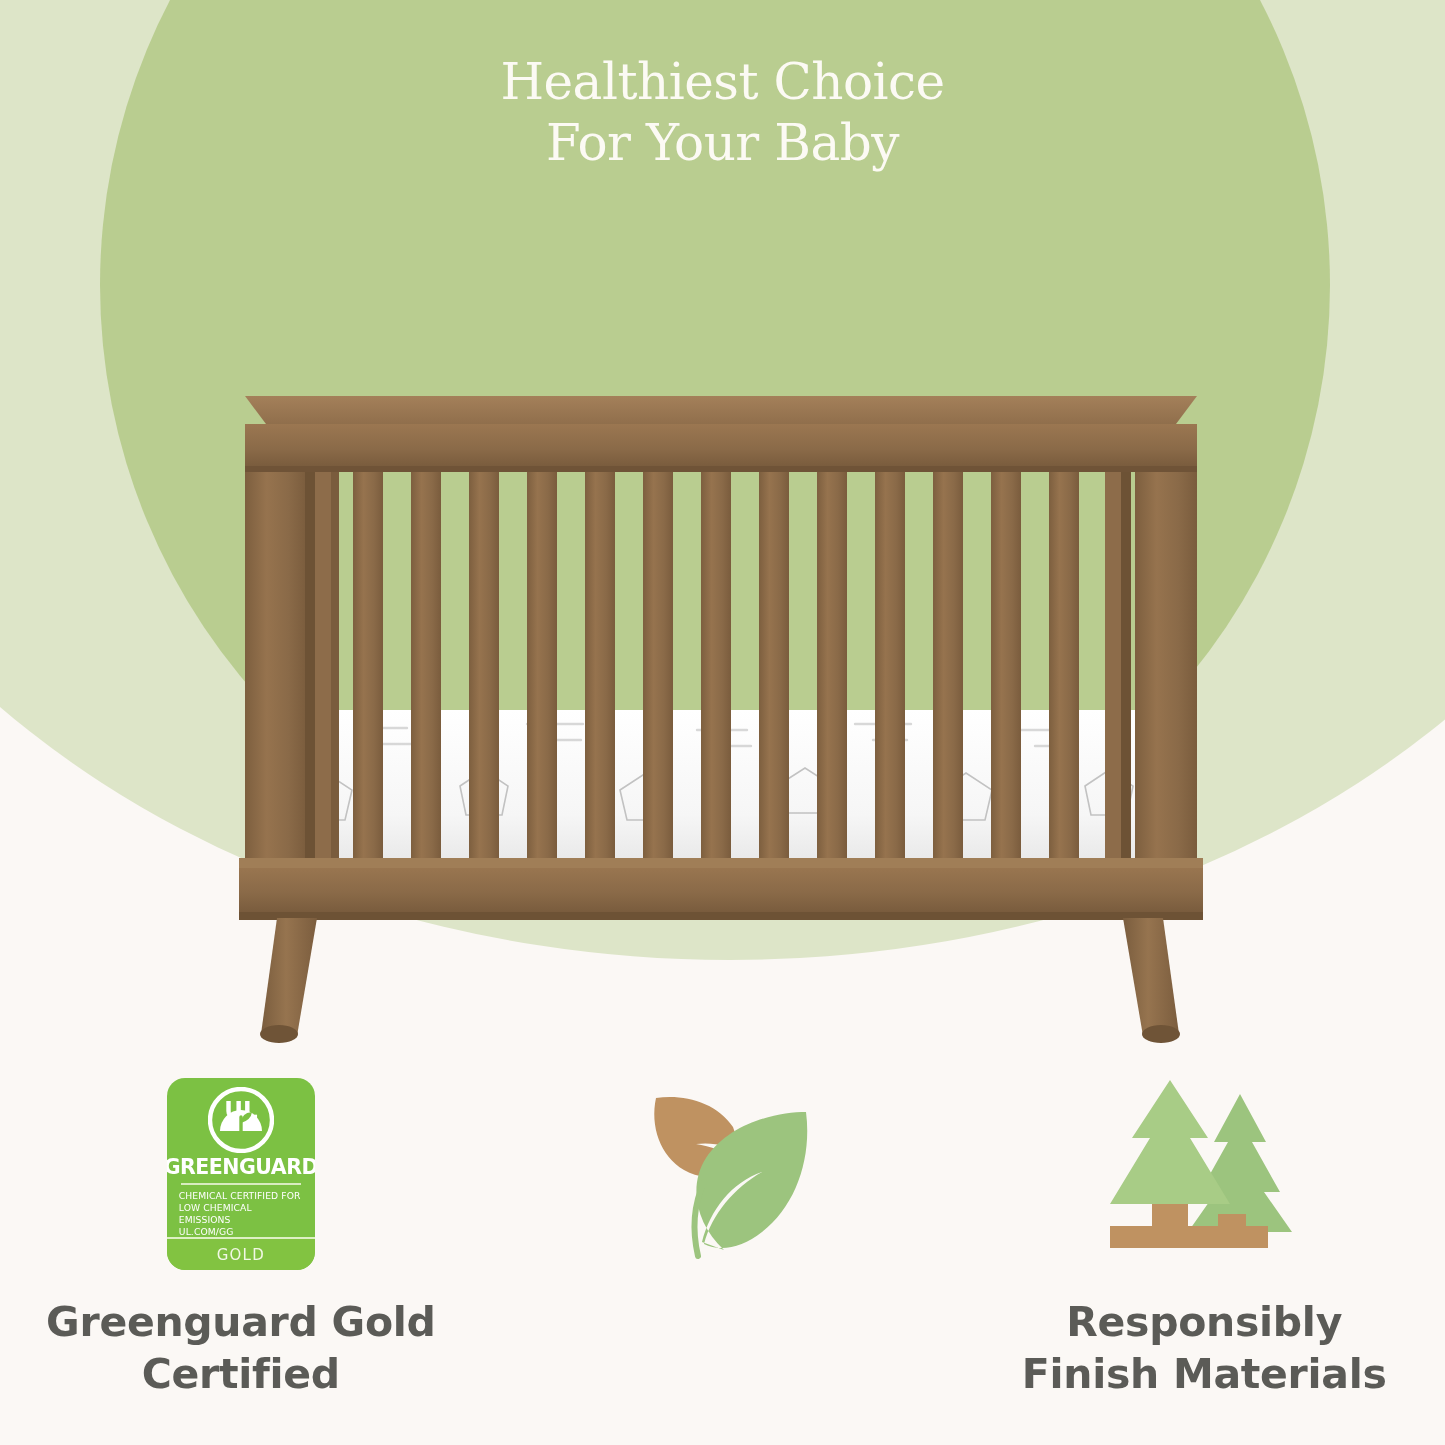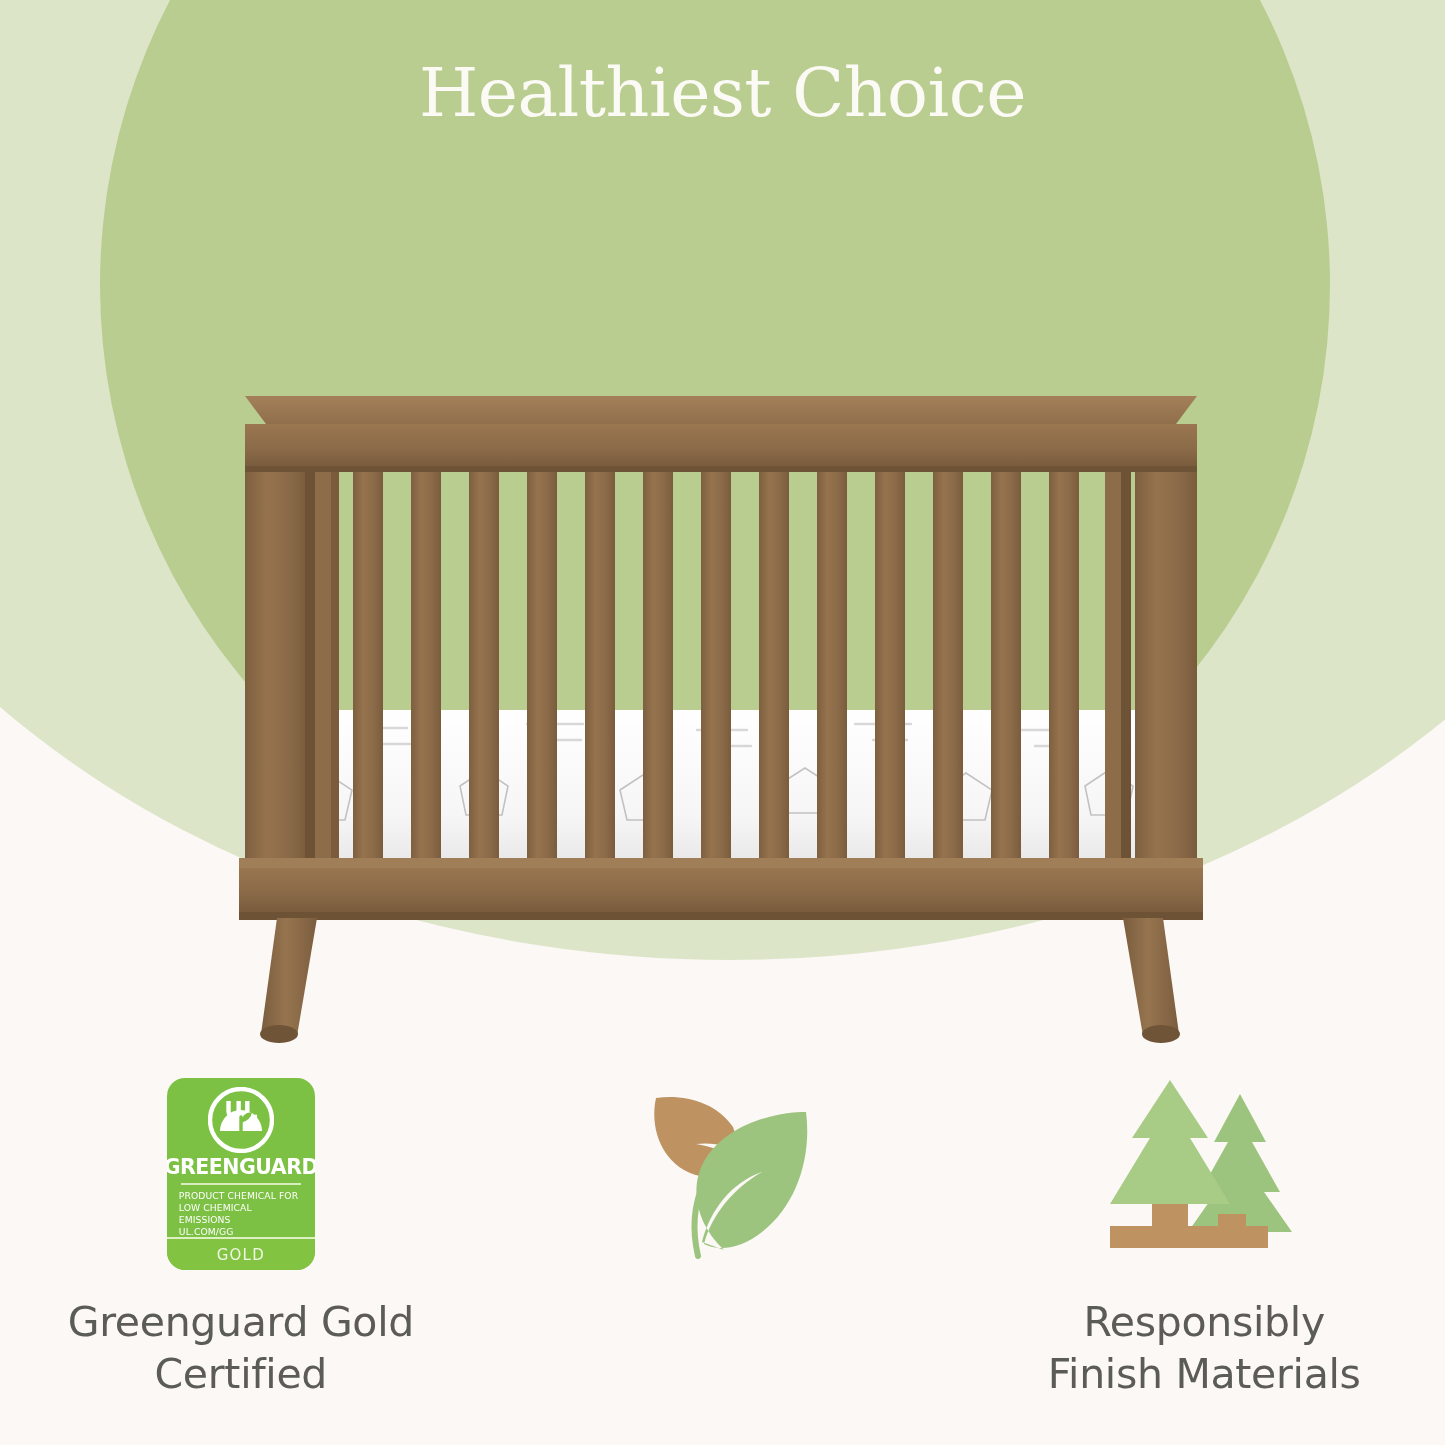--- a/index.html
+++ b/index.html
@@ -44,21 +44,21 @@
   
   .headline {
     position: absolute;
     left: 0;
     right: 0;
     top: 52px;
     text-align: center;
     color: #fcfaf4;
     font-family: "DejaVu Serif", "Liberation Serif", serif;
     font-weight: 400;
-    font-size: 68px;
+    font-size: 50px;
     line-height: 1.22;
     letter-spacing: -0.5px;
   }
   .headline .ln { display: block; }
 
   
   .crib-wrap {
     position: absolute;
     left: 205px;
     top: 372px;
@@ -85,21 +85,21 @@
     height: 215px;
     display: flex;
     align-items: flex-end;
     justify-content: center;
   }
   .feature-label {
     margin-top: 26px;
     text-align: center;
     color: #5b5b57;
     font-family: "DejaVu Sans", "Liberation Sans", sans-serif;
-    font-weight: 400;
+    font-weight: 700;
     font-size: 41px;
     line-height: 1.28;
     letter-spacing: -0.3px;
     white-space: pre-line;
   }
 
   
   .gg-badge {
     position: relative;
     width: 148px;
@@ -172,20 +172,21 @@
 <body>
 
 <div id="stage">
 
   <div class="bg-base"></div>
   <div class="bg-sage-light"></div>
   <div class="bg-sage-circle"></div>
 
   <div class="headline">
     <span class="ln">Healthiest Choice</span>
+    <span class="ln">For Your Baby</span>
   </div>
 
   <div class="crib-wrap">
     <svg class="crib-svg" viewBox="0 0 1030 672" preserveAspectRatio="none">
       <defs>
         <linearGradient id="woodV" x1="0" y1="0" x2="1" y2="0">
           <stop offset="0%" stop-color="#7d5f3f"></stop>
           <stop offset="35%" stop-color="#96734e"></stop>
           <stop offset="70%" stop-color="#8a6a48"></stop>
           <stop offset="100%" stop-color="#7a5c3d"></stop>
@@ -291,21 +292,21 @@
         <div class="gg-badge">
           <svg class="gg-ul" viewBox="0 0 66 66">
             <circle cx="33" cy="33" r="31" fill="none" stroke="#ffffff" stroke-width="4.4"></circle>
             <path d="M12 44 A21 21 0 0 1 54 44 Z" fill="#ffffff"></path>
             <text x="33" y="31" text-anchor="middle" font-family="'DejaVu Sans','Liberation Sans',sans-serif" font-size="23" font-weight="700" fill="#ffffff">UL</text>
             <path d="M33 44 L33 30" stroke="#7cc143" stroke-width="3.4" fill="none" stroke-linecap="round"></path>
             <path d="M33 36 q10 -3 11 -11 q-11 1 -11 11 Z" fill="#7cc143"></path>
           </svg>
           <div class="gg-word">GREENGUARD</div>
           <div class="gg-rule"></div>
-          <div class="gg-lines">PRODUCT CHEMICAL FOR
+          <div class="gg-lines">CHEMICAL CERTIFIED FOR
 LOW CHEMICAL EMISSIONS
 UL.COM/GG</div>
           <div class="gg-ul-std">UL 2818</div>
           <div class="gg-gold-band">GOLD</div>
         </div>
       </div>
       <div class="feature-label">Greenguard Gold
 Certified</div>
     </div>
 

